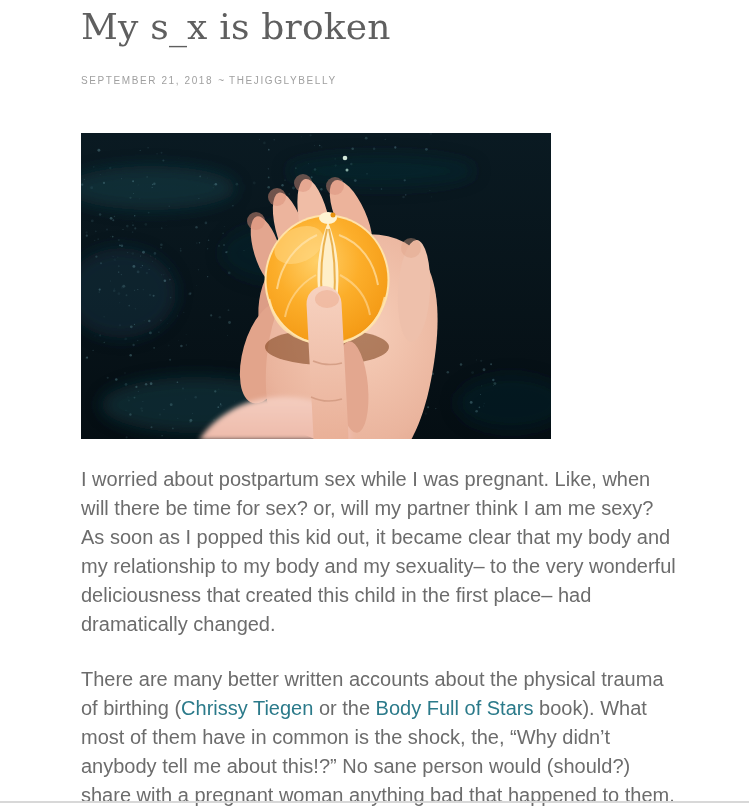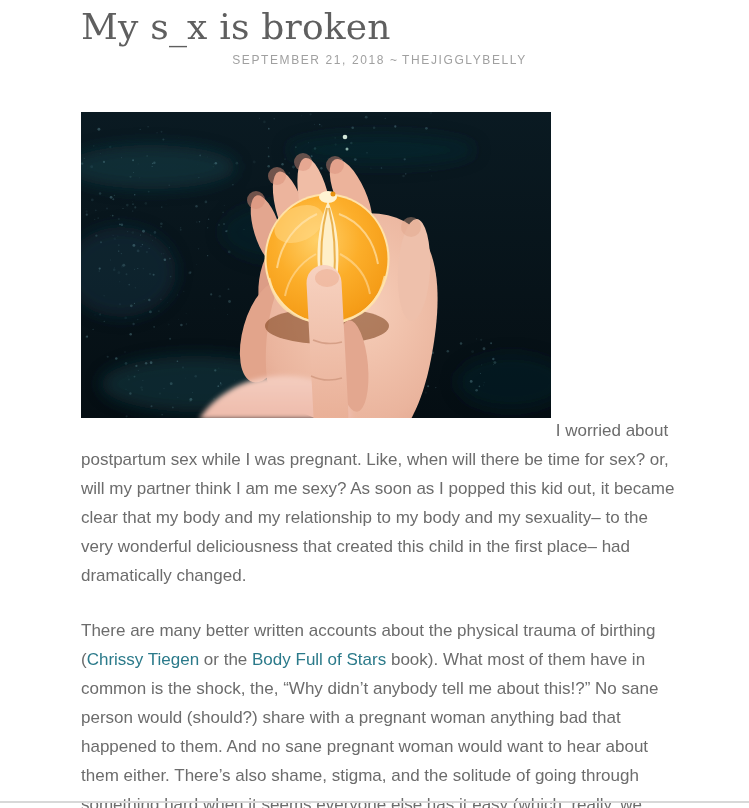--- a/index.html
+++ b/index.html
@@ -11,32 +11,31 @@
   .article { position: absolute; left: 81px; top: 0; width: 597px; }
   h1.post-title {
     margin: 6px 0 0 0;
     font-family: "DejaVu Serif", "Liberation Serif", serif;
     font-weight: 400;
     font-size: 36px; line-height: 1.18;
     color: var(--title, #5f5f5f);
     letter-spacing: 0.2px;
   }
   .meta {
-    margin-top: 5px;
-    font-size: 12px; line-height: 14px;
+    margin-top: 26px;
+    font-size: 10px; line-height: 14px;
     letter-spacing: 1.6px;
     color: var(--meta, #a0a0a0);
     text-transform: uppercase;
-    text-align: center;
   }
   .meta .tilde { margin: 0 5px; letter-spacing: 0; }
   .meta a { color: var(--meta, #a0a0a0); text-decoration: none; }
   .content p {
     margin: 26px 0 0 0;
-    font-size: 17px; line-height: 29px;
+    font-size: 20px; line-height: 29px;
     color: var(--body, #6c6c6c);
   }
   .content p.p-first { margin-top: 0; }
   svg.featured {
     margin: 45px 0 18px 0;
     vertical-align: baseline;
   }
   .nw { white-space: nowrap; }
   a.body-link { color: var(--link, #2b7a8a); text-decoration: none; cursor: pointer; }
   .hairline {

